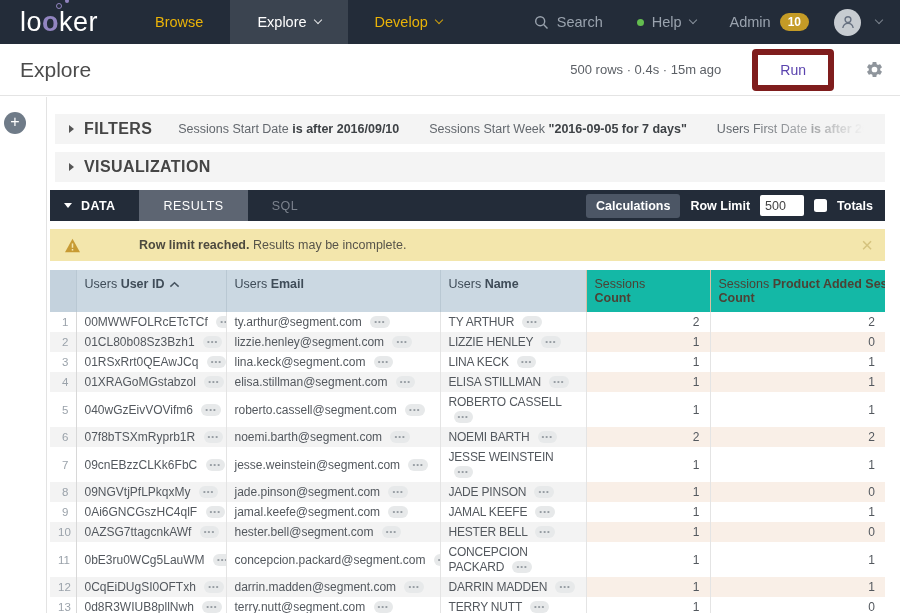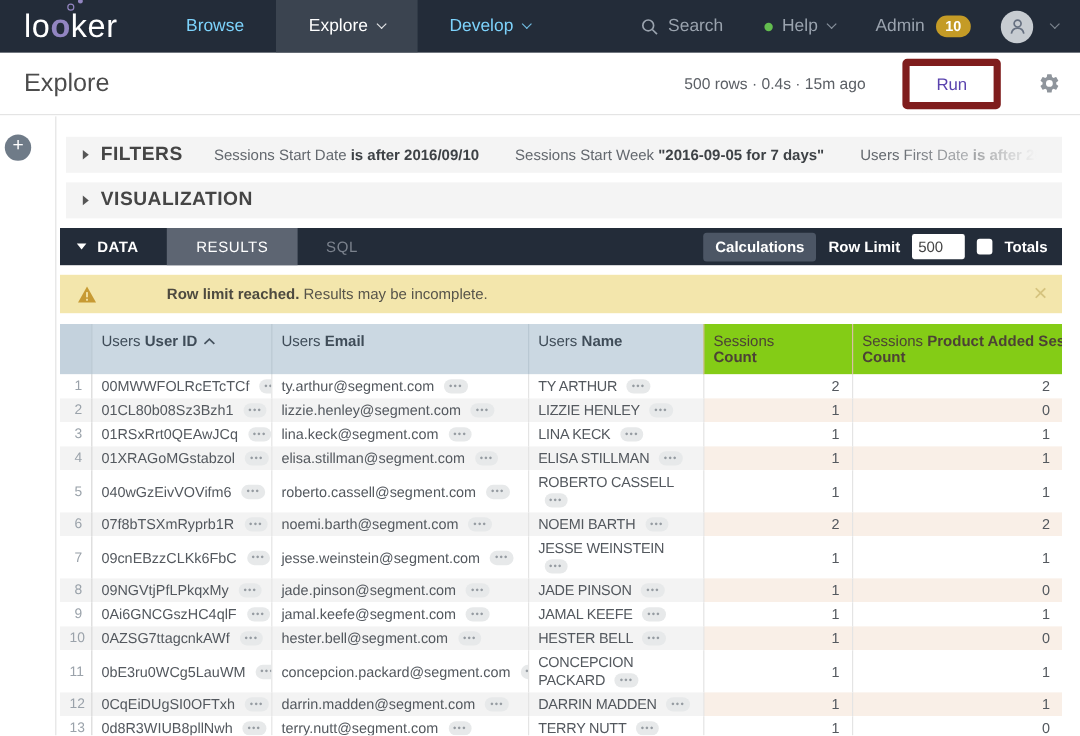--- a/index.html
+++ b/index.html
@@ -6,21 +6,21 @@
   html,body { width:900px; height:613px; }
   body { position:relative; overflow:hidden; background:#fff; font-family:"Liberation Sans", sans-serif; color:#4a4a4a; }
 
   
   .topnav { position:absolute; top:0; left:0; right:0; height:44px; background:#232c39; display:flex; align-items:stretch; }
   .logo-box { display:flex; align-items:center; padding:0 30px 0 20px;justify-content:flex-end; }
   .logo { position:relative; font-size:27px; line-height:30px; color:#fff; letter-spacing:.5px; }
   .logo .o2 { color:#9285c1; font-weight:700; }
   .logo .bub1 { position:absolute; width:6px; height:6px; border:1.6px solid #9285c1; border-radius:50%; top:-4px; left:36px; }
   .logo .bub2 { position:absolute; width:4px; height:4px; background:#9285c1; border-radius:50%; top:-8px; left:45px; }
-  .nav-item { display:flex; align-items:center; padding:0 27px; color:#7dd3fc; font-size:14.5px; cursor:pointer; }
+  .nav-item { display:flex; align-items:center; padding:0 27px; color:#eab308; font-size:14.5px; cursor:pointer; }
   .nav-item.active { background:#3b4450; color:#fff; }
   .chev { display:inline-block; width:6px; height:6px; border-right:1.6px solid currentColor; border-bottom:1.6px solid currentColor; transform:rotate(45deg); margin-left:8px; margin-top:-4px; opacity:.85; }
   .nav-right { margin-left:auto; display:flex; align-items:center; }
   .nav-util { display:flex; align-items:center; color:#9aa3ae; font-size:14.5px; padding:0 17px; cursor:pointer; }
   .search-svg { margin-right:8px; }
   .help-dot { width:7px; height:7px; border-radius:50%; background:#63bd4f; margin-right:8px; }
   .admin-badge { background:#c49b26; color:#fff; font-size:12px; font-weight:700; border-radius:10px; padding:2px 8px; margin-left:9px; }
   .avatar-wrap { display:flex; align-items:center; padding:0 18px 0 8px; cursor:pointer; color:#8b939d; }
   .avatar { width:27px; height:27px; border-radius:50%; background:#c7ccd1; display:flex; align-items:center; justify-content:center; margin-right:7px; }
 
@@ -64,21 +64,21 @@
   .warn-text { font-size:12.5px; color:#57544a; margin-left:10px; }
   .warn-text b { color:#4d4a3f;margin-left:48px; }
   .warn-close { margin-left:auto; color:#d5c37e; font-size:20px; line-height:20px; cursor:pointer; }
 
   
   .table-wrap { position:absolute; left:50px; right:15px; top:270px; bottom:0; overflow:hidden; }
   table { width:100%; border-collapse:collapse; table-layout:fixed; }
   thead th { background:#cbd8e2; color:#3f4c58; font-weight:400; font-size:12.5px; text-align:left; vertical-align:top; padding:7px 8px; height:29px; border-left:1px solid #b9c8d3; white-space:nowrap; cursor:pointer; }
   thead th b { font-weight:700; }
   thead th.num-col { background:#c4d2dd; border-left:none; }
-  thead th.measure { background:#84cc16; color:#4c4235; border-left:1px solid #d9bfa5; }
+  thead th.measure { background:#14b8a6; color:#4c4235; border-left:1px solid #d9bfa5; }
   .sort-icon { width:11px; height:7px; margin-left:5px; }
   tbody td { font-size:12px; color:#53585e; line-height:15px; padding:3px 8px 2px; border-left:1px solid #e4e4e4; overflow:hidden; }
   tbody td.num { text-align:right; color:#9aa2aa; font-size:11.5px; border-left:none; border-right:1px solid #d8d8d8; padding-right:7px; }
   tbody td.dim { white-space:nowrap; }
   tbody td.name-cell { white-space:normal; letter-spacing:-.2px; }
   tbody td.meas { text-align:right; padding-right:10px; }
   tbody tr:nth-child(odd) td { background:#fff; }
   tbody tr:nth-child(even) td.num, tbody tr:nth-child(even) td.dim { background:#f3f3f3; }
   tbody tr:nth-child(even) td.meas { background:#f9efe7; }
   .cell-menu { display:inline-block; background:#e7e9ea; color:#959ba1; border-radius:7px; font-size:8px; letter-spacing:1px; line-height:10px; padding:1px 4px; margin-left:5px; vertical-align:2px; cursor:pointer; }

